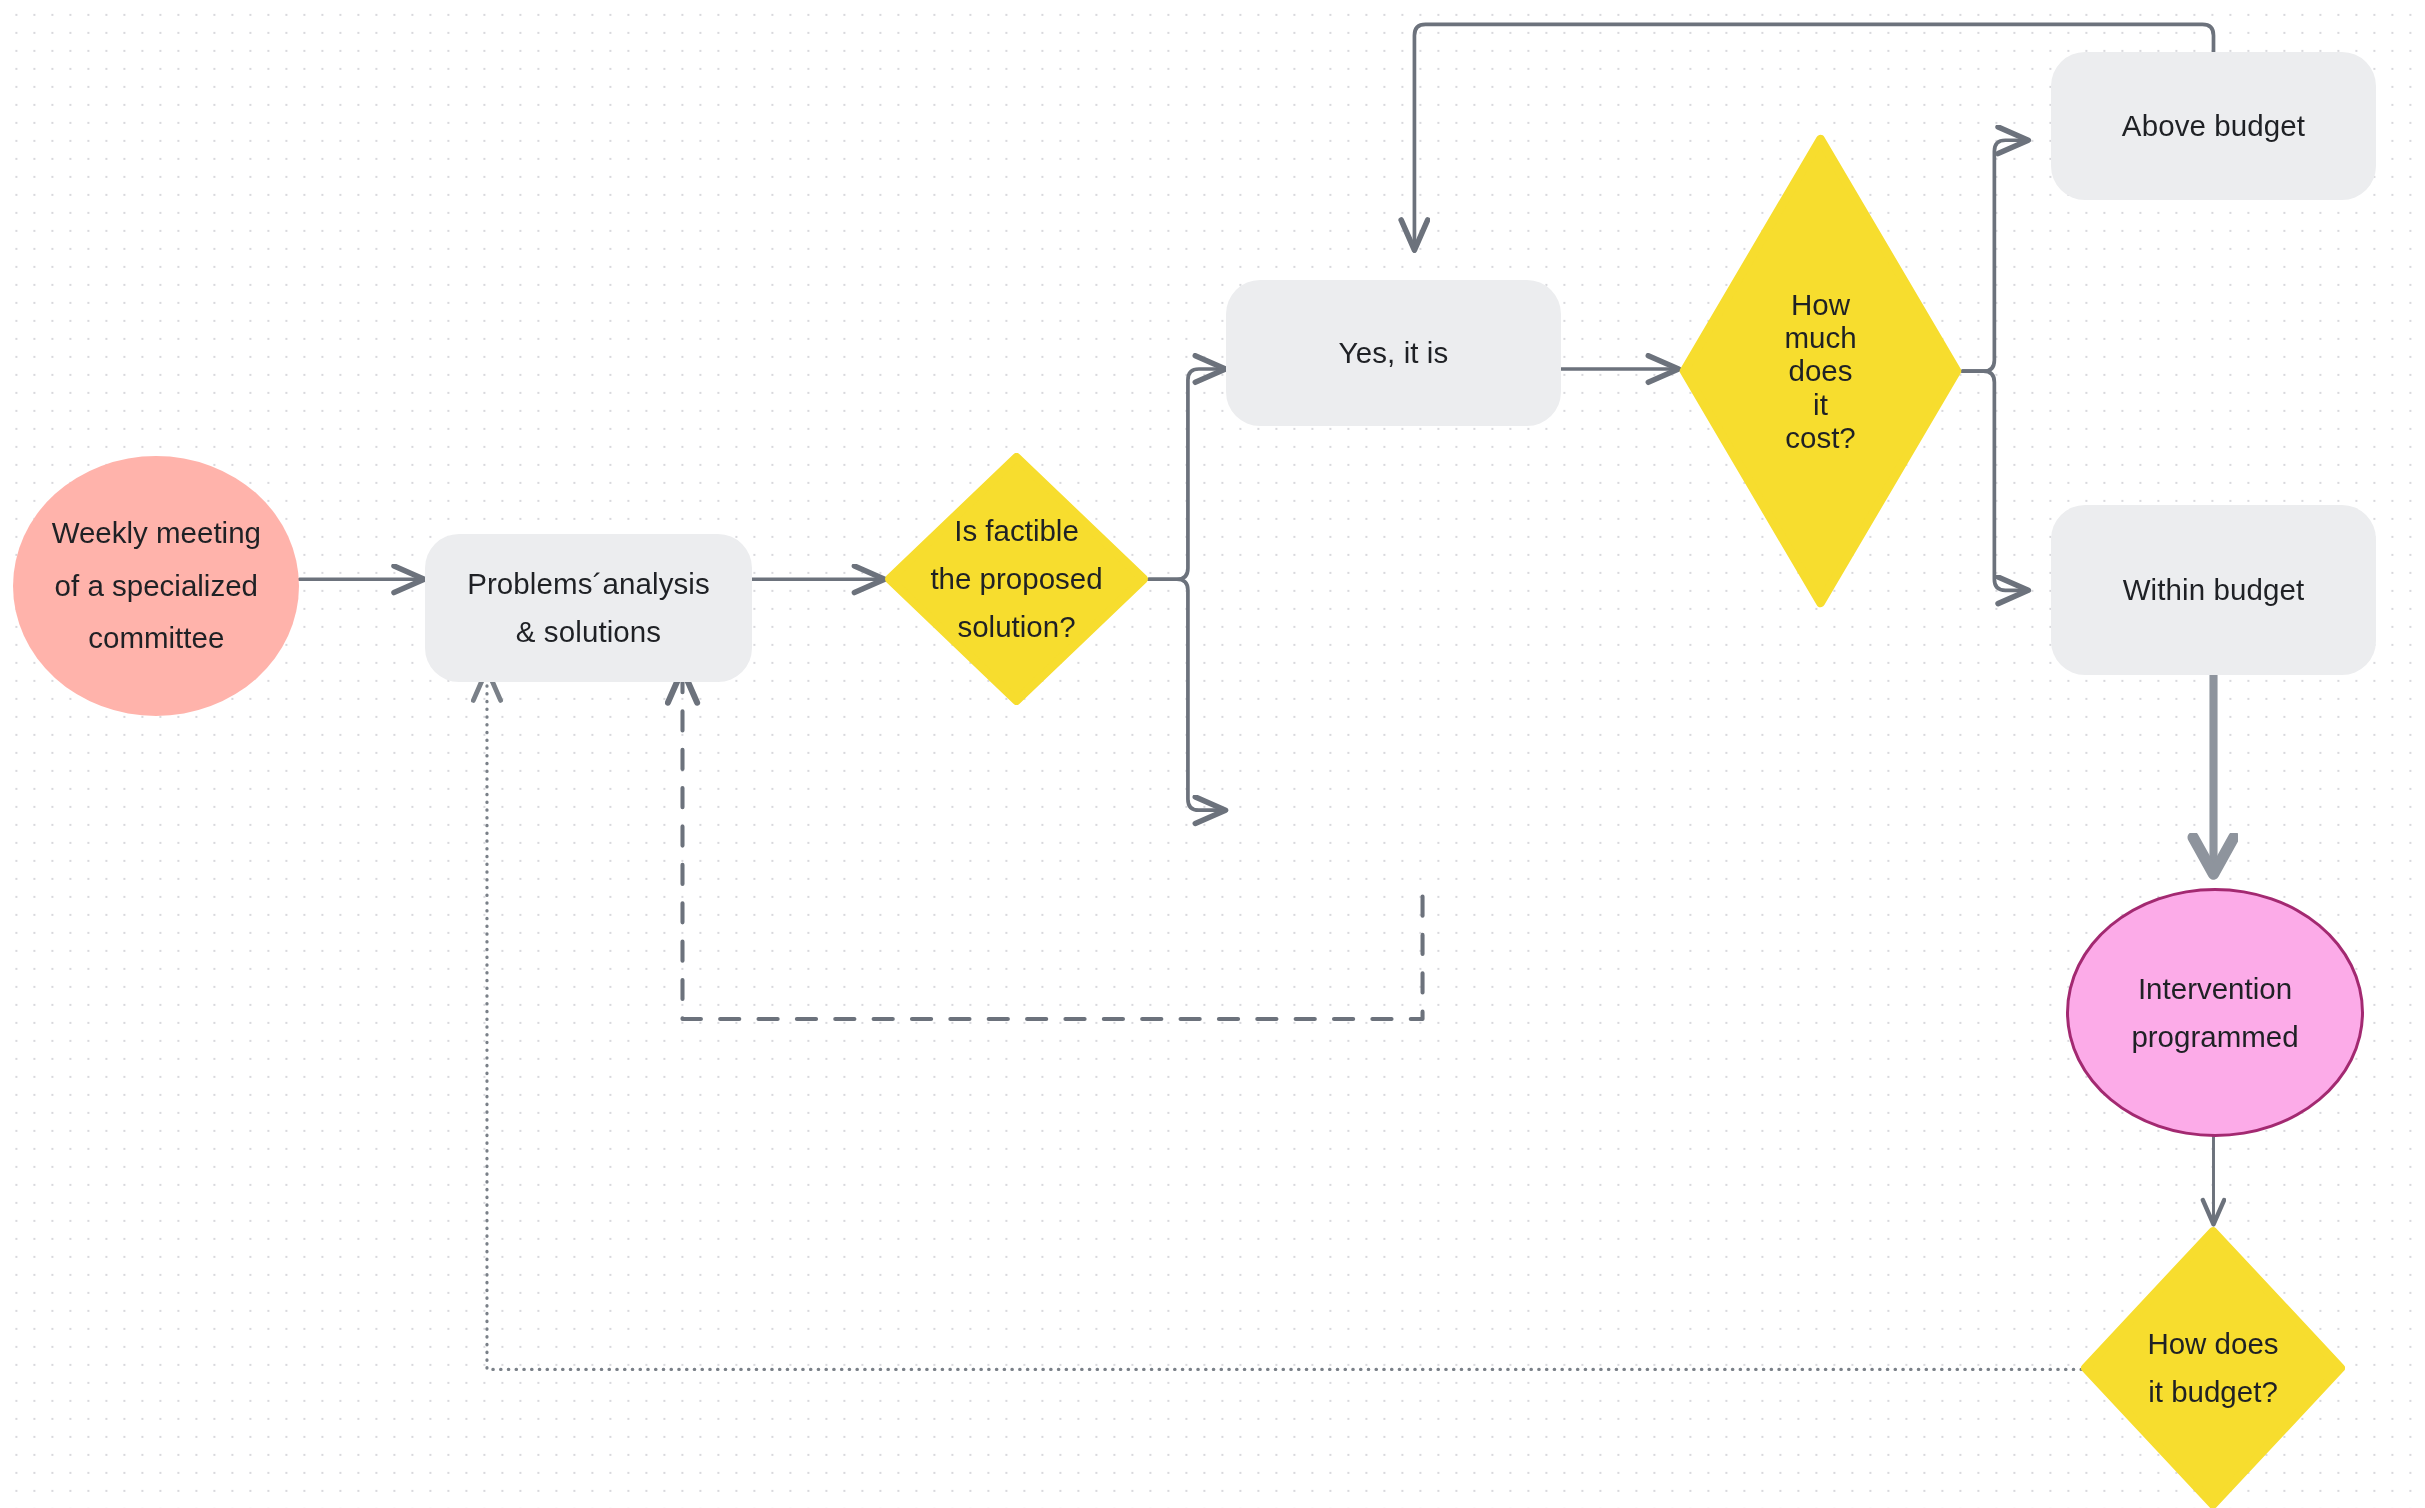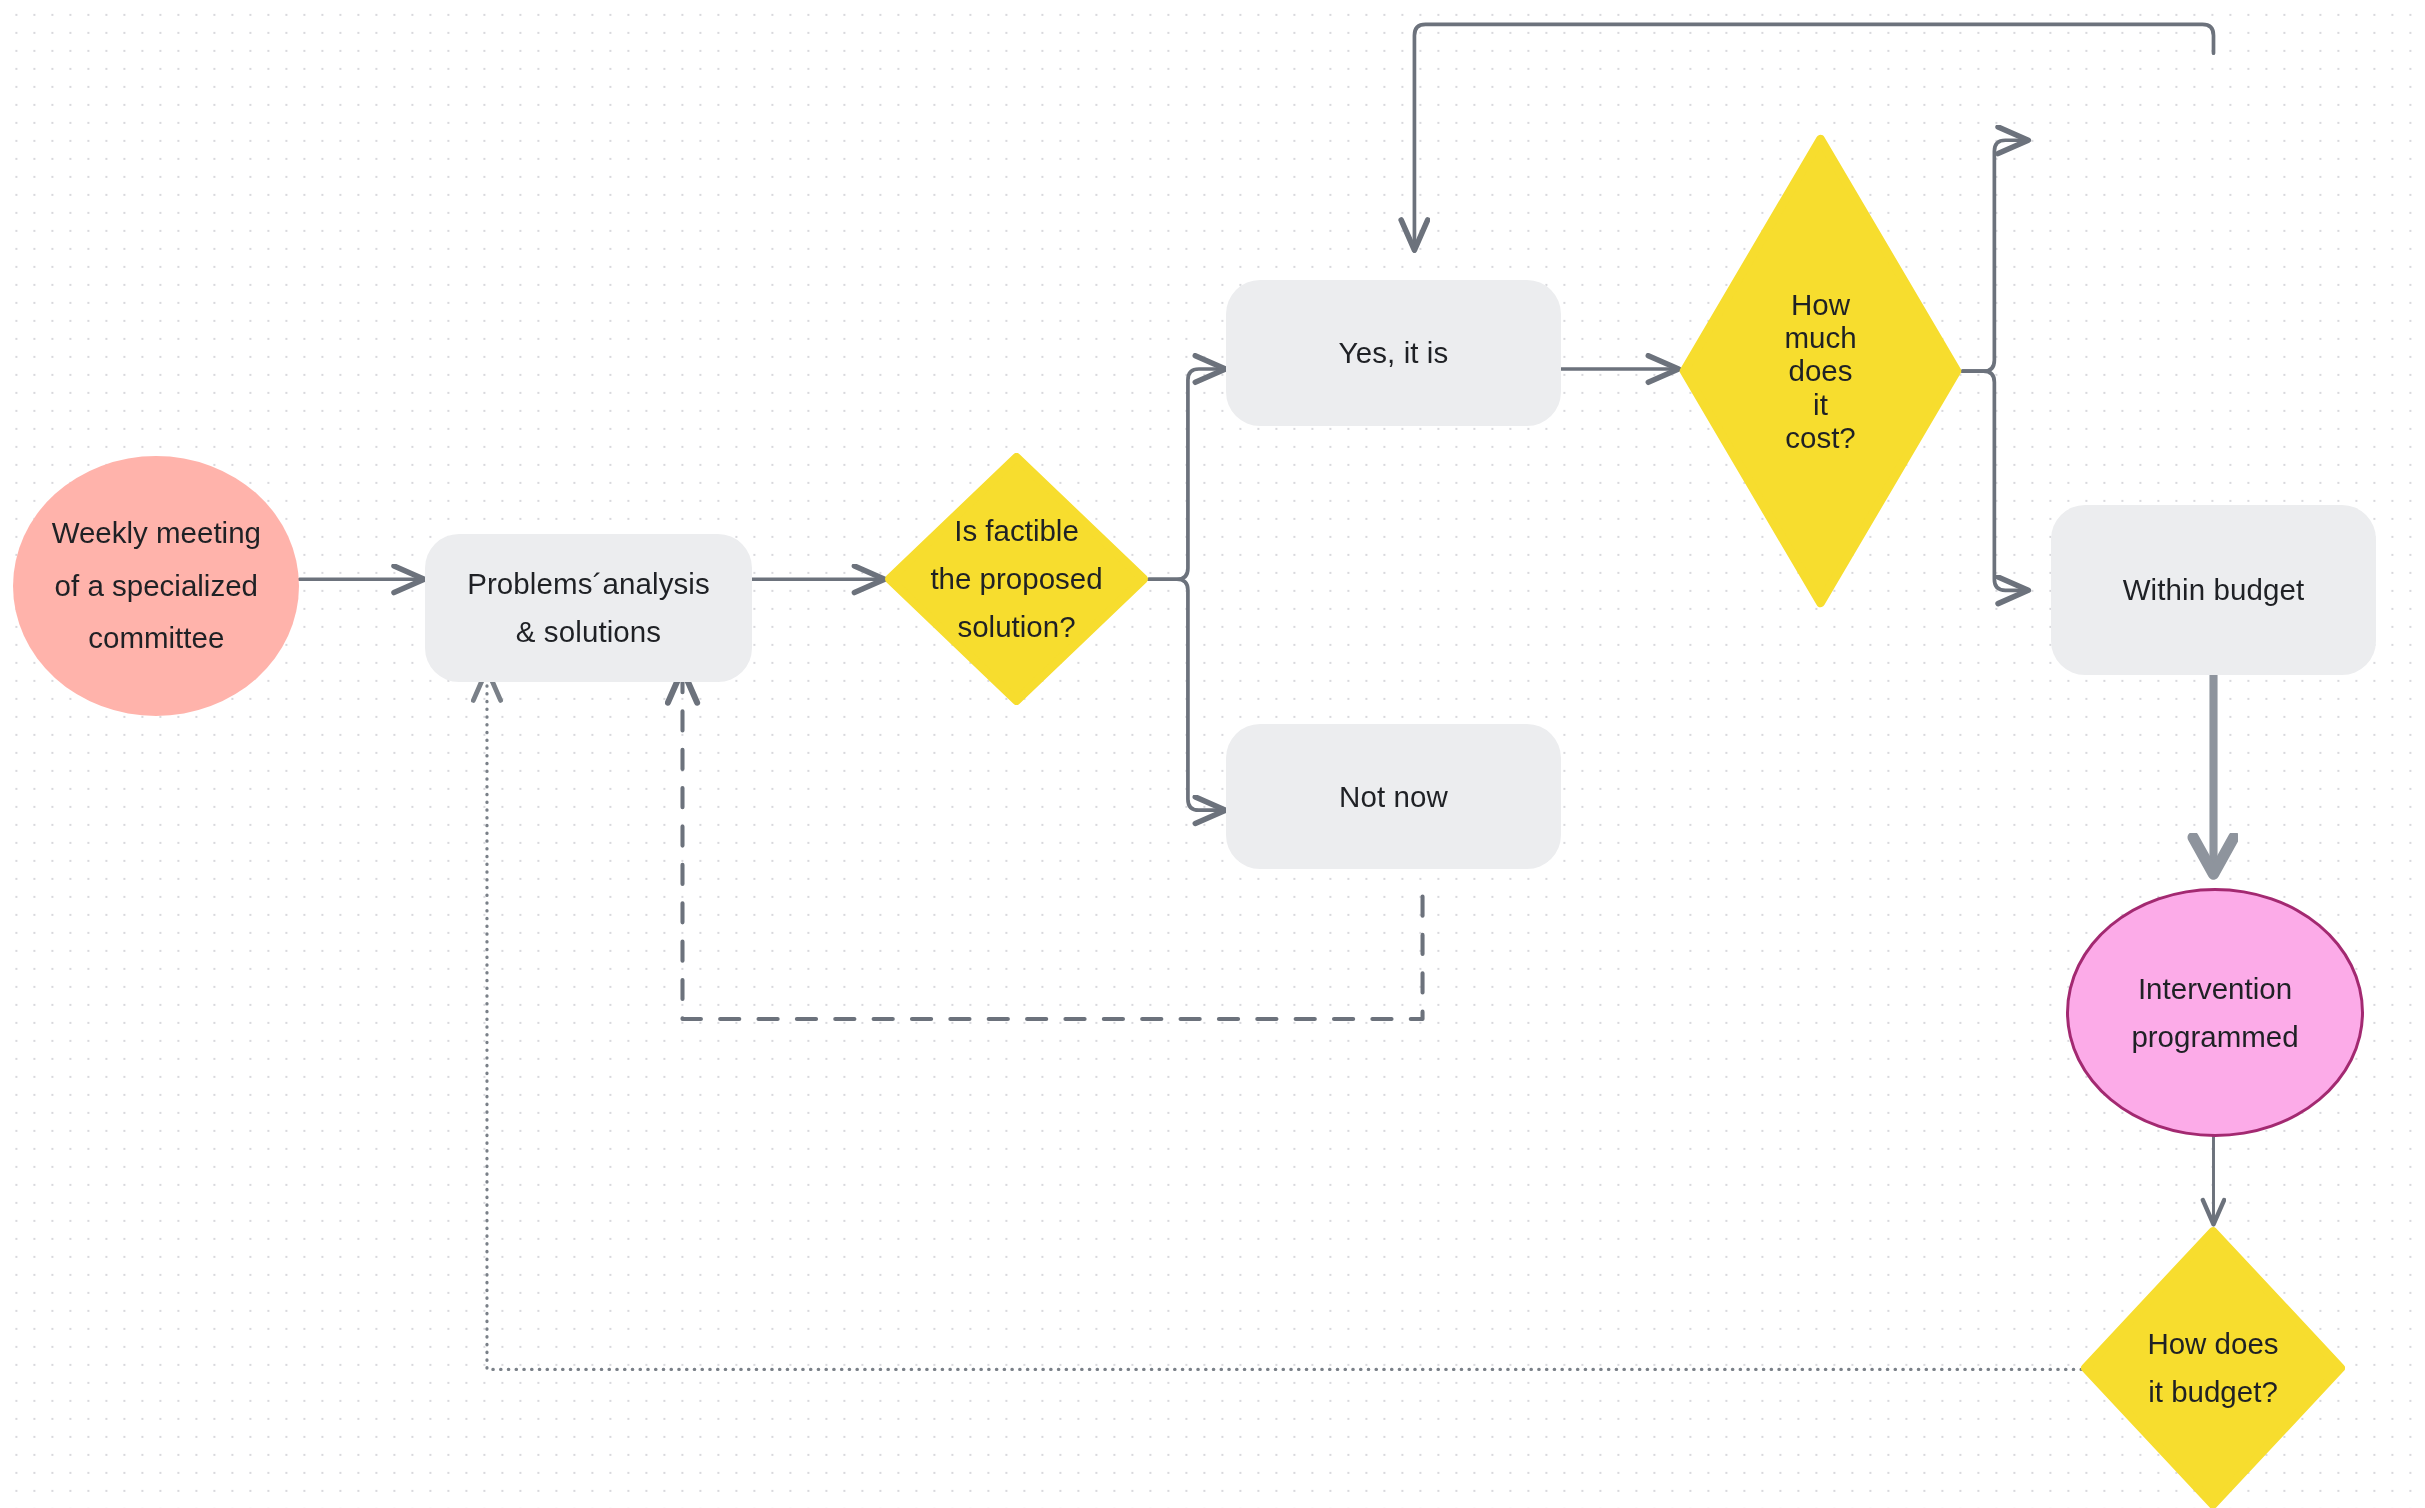--- a/index.html
+++ b/index.html
@@ -157,35 +157,35 @@
     </svg>
     <div class="diamond-label">Is factible
 the proposed
 solution?</div>
   </div>
 
   <div class="node rect" style="left:1226px; top:280px; width:335px; height:146px;">
     <span class="lbl">Yes, it is</span>
   </div>
 
-  <div class="node rect" style="left:1226px; top:724px; width:335px; height:145px;">
-    <span class="lbl">Not now</span>
-  </div>
 
   <div class="diamond-wrap" style="left:1679px; top:134px; width:283px; height:474px;">
     <svg class="diamond-shape" viewBox="0 0 384 642" preserveAspectRatio="none">
       <path d="M192 7 L377 321 L192 635 L7 321 Z" fill="#f7dd2e" stroke="#f7dd2e" stroke-width="12" stroke-linejoin="round"></path>
     </svg>
     <div class="diamond-label" style="line-height:1.12;">How
 much
 does
 it
 cost?</div>
   </div>
 
+  <div class="node rect" style="left:2051px; top:52px; width:325px; height:148px;">
+    <span class="lbl">Above budget</span>
+  </div>
 
   <div class="node rect" style="left:2051px; top:505px; width:325px; height:170px;">
     <span class="lbl">Within budget</span>
   </div>
 
   <div class="node ellipse-end" style="left:2066px; top:888px; width:298px; height:249px;">
     <span class="lbl">Intervention
 programmed</span>
   </div>
 

